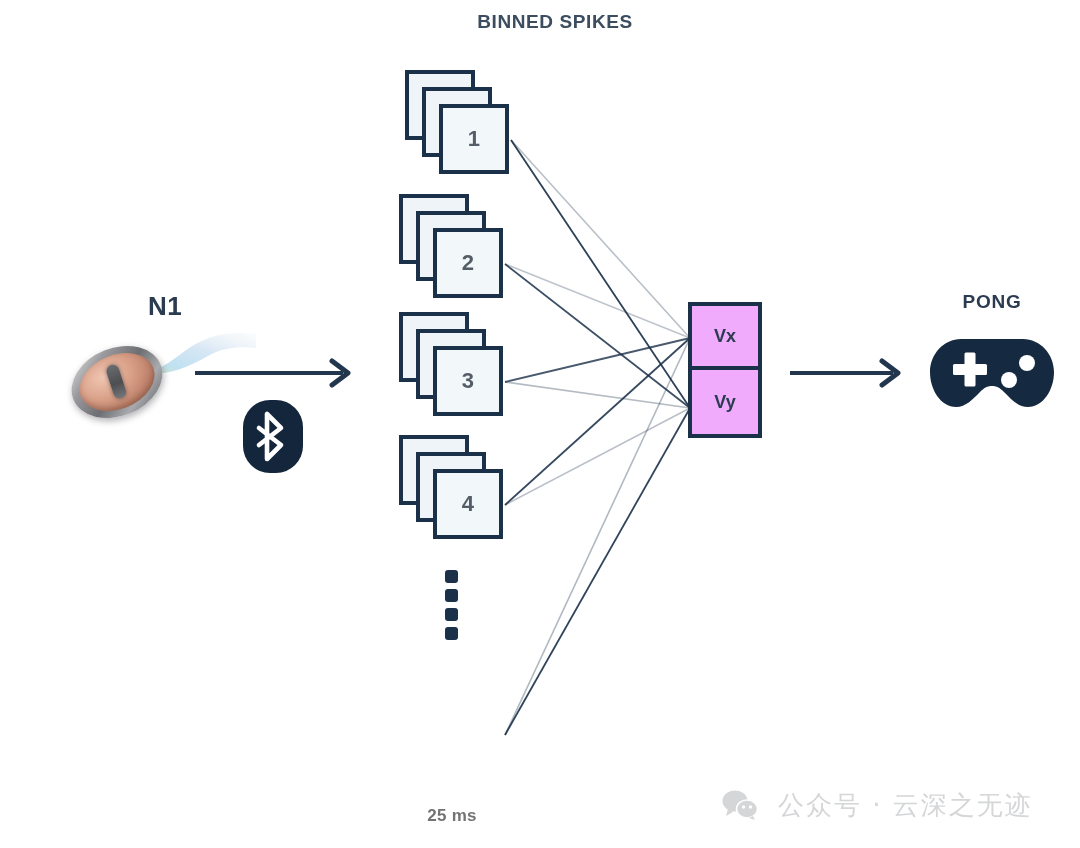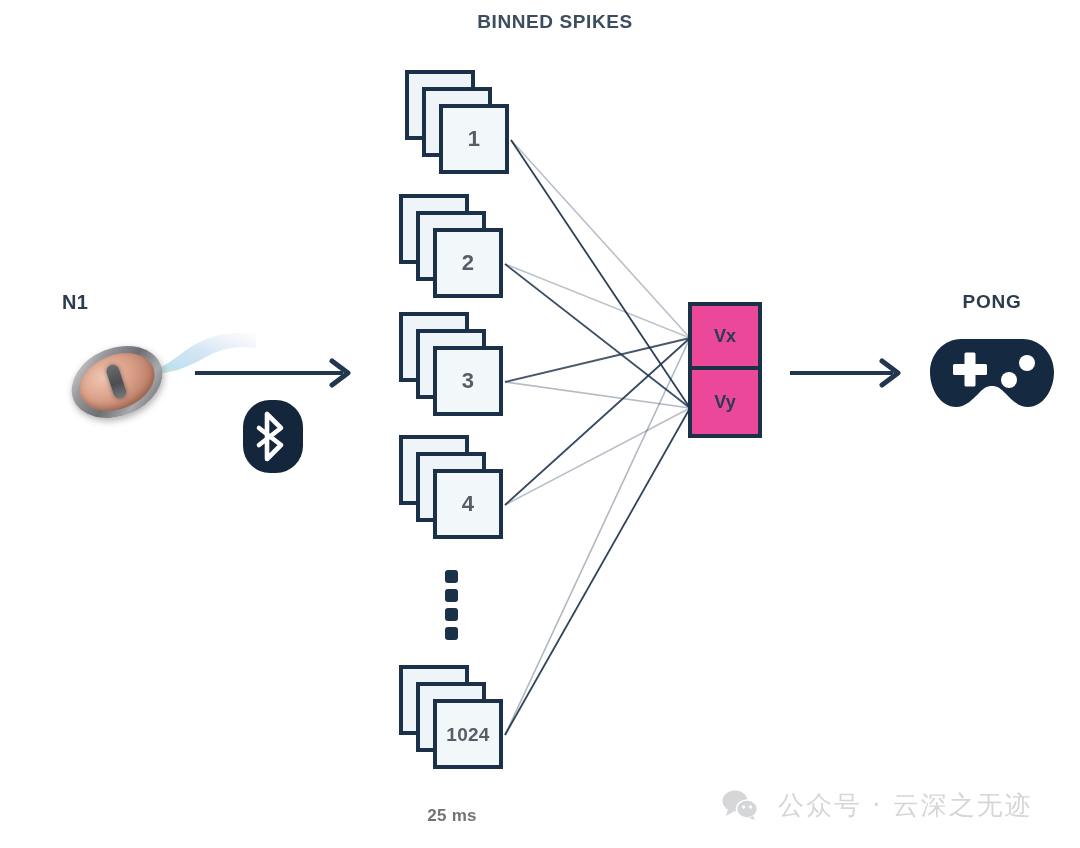--- a/index.html
+++ b/index.html
@@ -33,22 +33,22 @@
     text-align: center;
     font-size: 19px;
     font-weight: 700;
     letter-spacing: 0.6px;
     color: #3c4d60;
     padding-left: 30px;
   }
   .label-n1 {
     left: 62px; top: 291px;
     width: 120px;
-    text-align: left;
-    font-size: 20px;
+    text-align: right;
+    font-size: 26px;
     font-weight: 700;
     letter-spacing: 0.4px;
     color: #2b3c51;
   }
   .label-pong {
     left: 932px; top: 291px;
     width: 120px;
     text-align: center;
     font-size: 19px;
     font-weight: 700;
@@ -149,21 +149,21 @@
     background: #1b3049;
     display: block;
   }
 
   
   .outbox {
     left: 688px; top: 302px;
     width: 74px; height: 136px;
     border: 4px solid #1b3049;
     box-sizing: border-box;
-    background: #ec4899;
+    background: #f0abfc;
   }
   .outcell {
     height: 50%;
     box-sizing: border-box;
     display: flex;
     align-items: center;
     justify-content: center;
     font-size: 18px;
     font-weight: 600;
     color: #2b3c51;
@@ -276,27 +276,20 @@
   </div>
 
   <div class="abs stack" style="left:399px; top:435px;">
     <div class="card c1"></div>
     <div class="card c2"></div>
     <div class="card c3">
       <span class="card-num">4</span>
     </div>
   </div>
 
-  <div class="abs stack" style="left:399px; top:665px;">
-    <div class="card c1"></div>
-    <div class="card c2"></div>
-    <div class="card c3">
-      <span class="card-num small">1024</span>
-    </div>
-  </div>
 
   <div class="abs dots">
     <i style="top:0px"></i>
     <i style="top:19px"></i>
     <i style="top:38px"></i>
     <i style="top:57px"></i>
   </div>
 
   <div class="abs outbox">
     <div class="outcell top">

